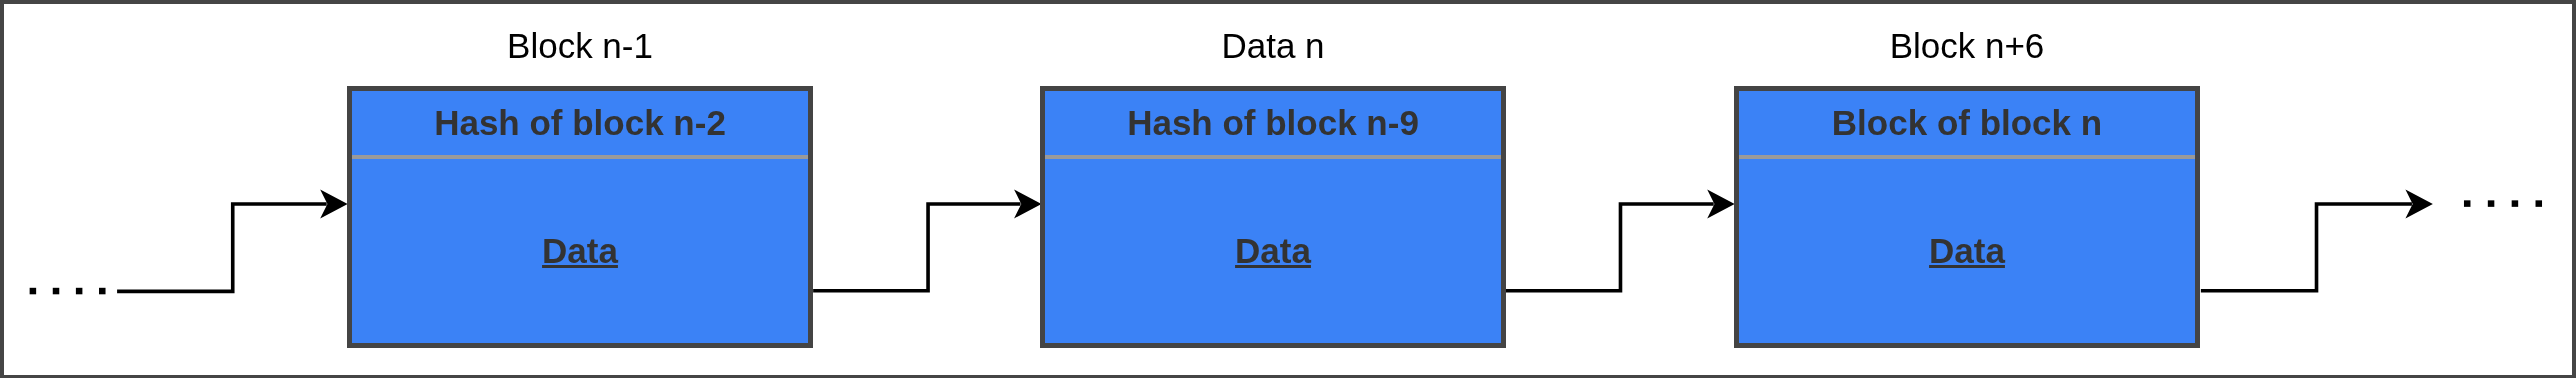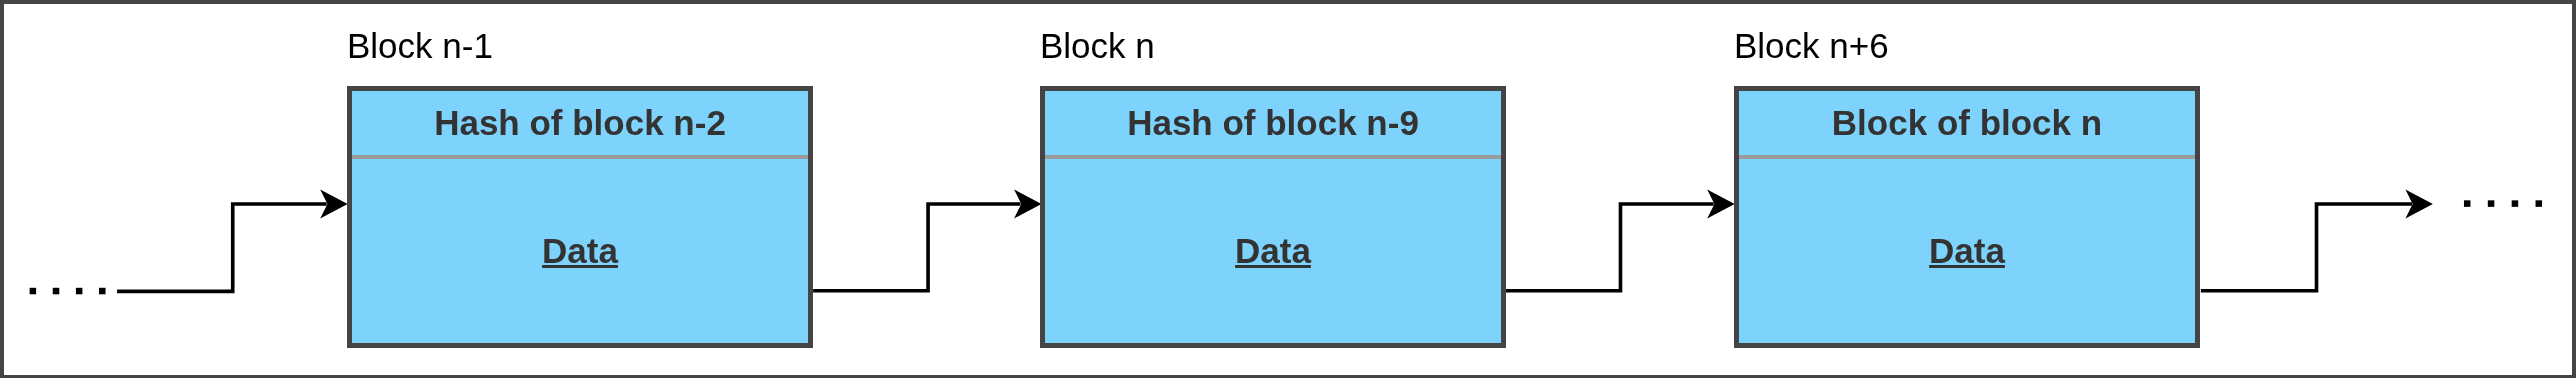--- a/index.html
+++ b/index.html
@@ -12,32 +12,33 @@
     border: 4.3px solid #454545;
     overflow: hidden;
     font-family: "Liberation Sans", sans-serif;
   }
   .block-title {
     position: absolute;
     top: 22px;
     width: 466px;
     height: 40px;
     line-height: 40px;
+    text-align: center;
     font-size: 35px;
     font-weight: 400;
     color: #000000;
     white-space: nowrap;
   }
   .block {
     position: absolute;
     top: 82px; 
     width: 466px;
     height: 262px;
     box-sizing: border-box;
-    background: #7dd3fc;
+    background: #3b82f6;
     border: 5px solid #444444;
   }
   .t0, .b0 { left: 343px; }   
   .t1, .b1 { left: 1036px; }  
   .t2, .b2 { left: 1730px; }  
   .block-header {
     box-sizing: border-box;
     height: 68px;
     border-bottom: 4.3px solid #9a9a9a;
     display: flex;
@@ -106,21 +107,21 @@
 
     <g>
       <rect x="3409" y="277" width="9" height="9"></rect>
       <rect x="3442" y="277" width="9" height="9"></rect>
       <rect x="3475" y="277" width="9" height="9"></rect>
       <rect x="3508" y="277" width="9" height="9"></rect>
     </g>
   </svg>
 
   <div class="block-title t0">Block n-1</div>
-  <div class="block-title t1">Block n</div>
+  <div class="block-title t1">Data n</div>
   <div class="block-title t2">Block n+6</div>
 
   <div class="block b0">
     <div class="block-header">Hash of block n-2</div>
     <div class="block-body">Data</div>
   </div>
 
   <div class="block b1">
     <div class="block-header">Hash of block n-9</div>
     <div class="block-body">Data</div>

